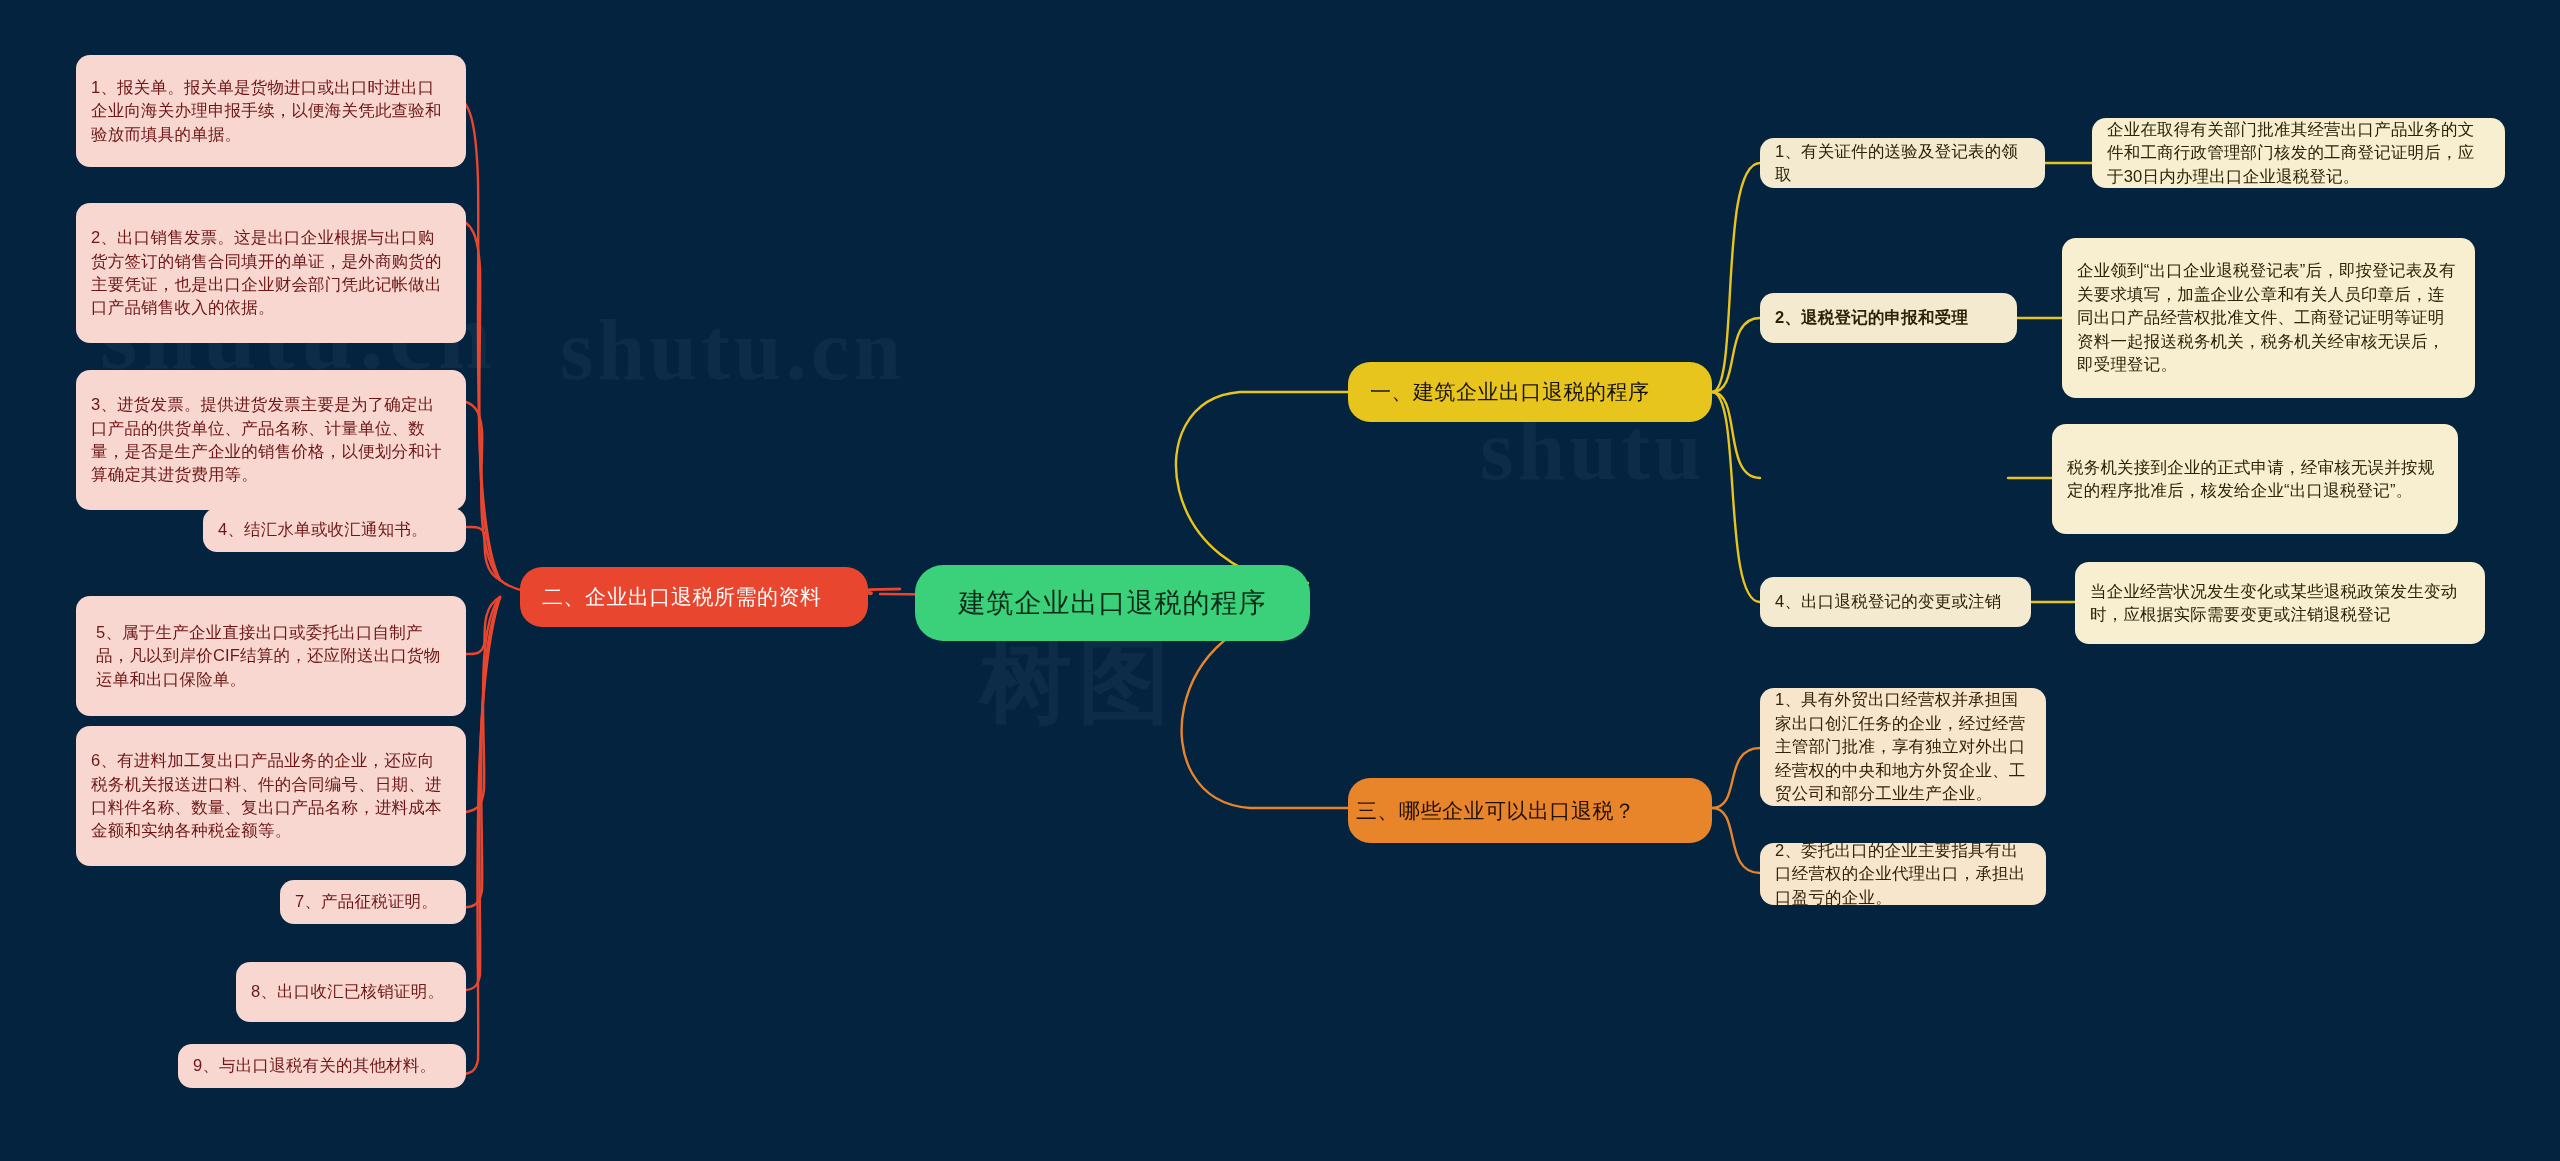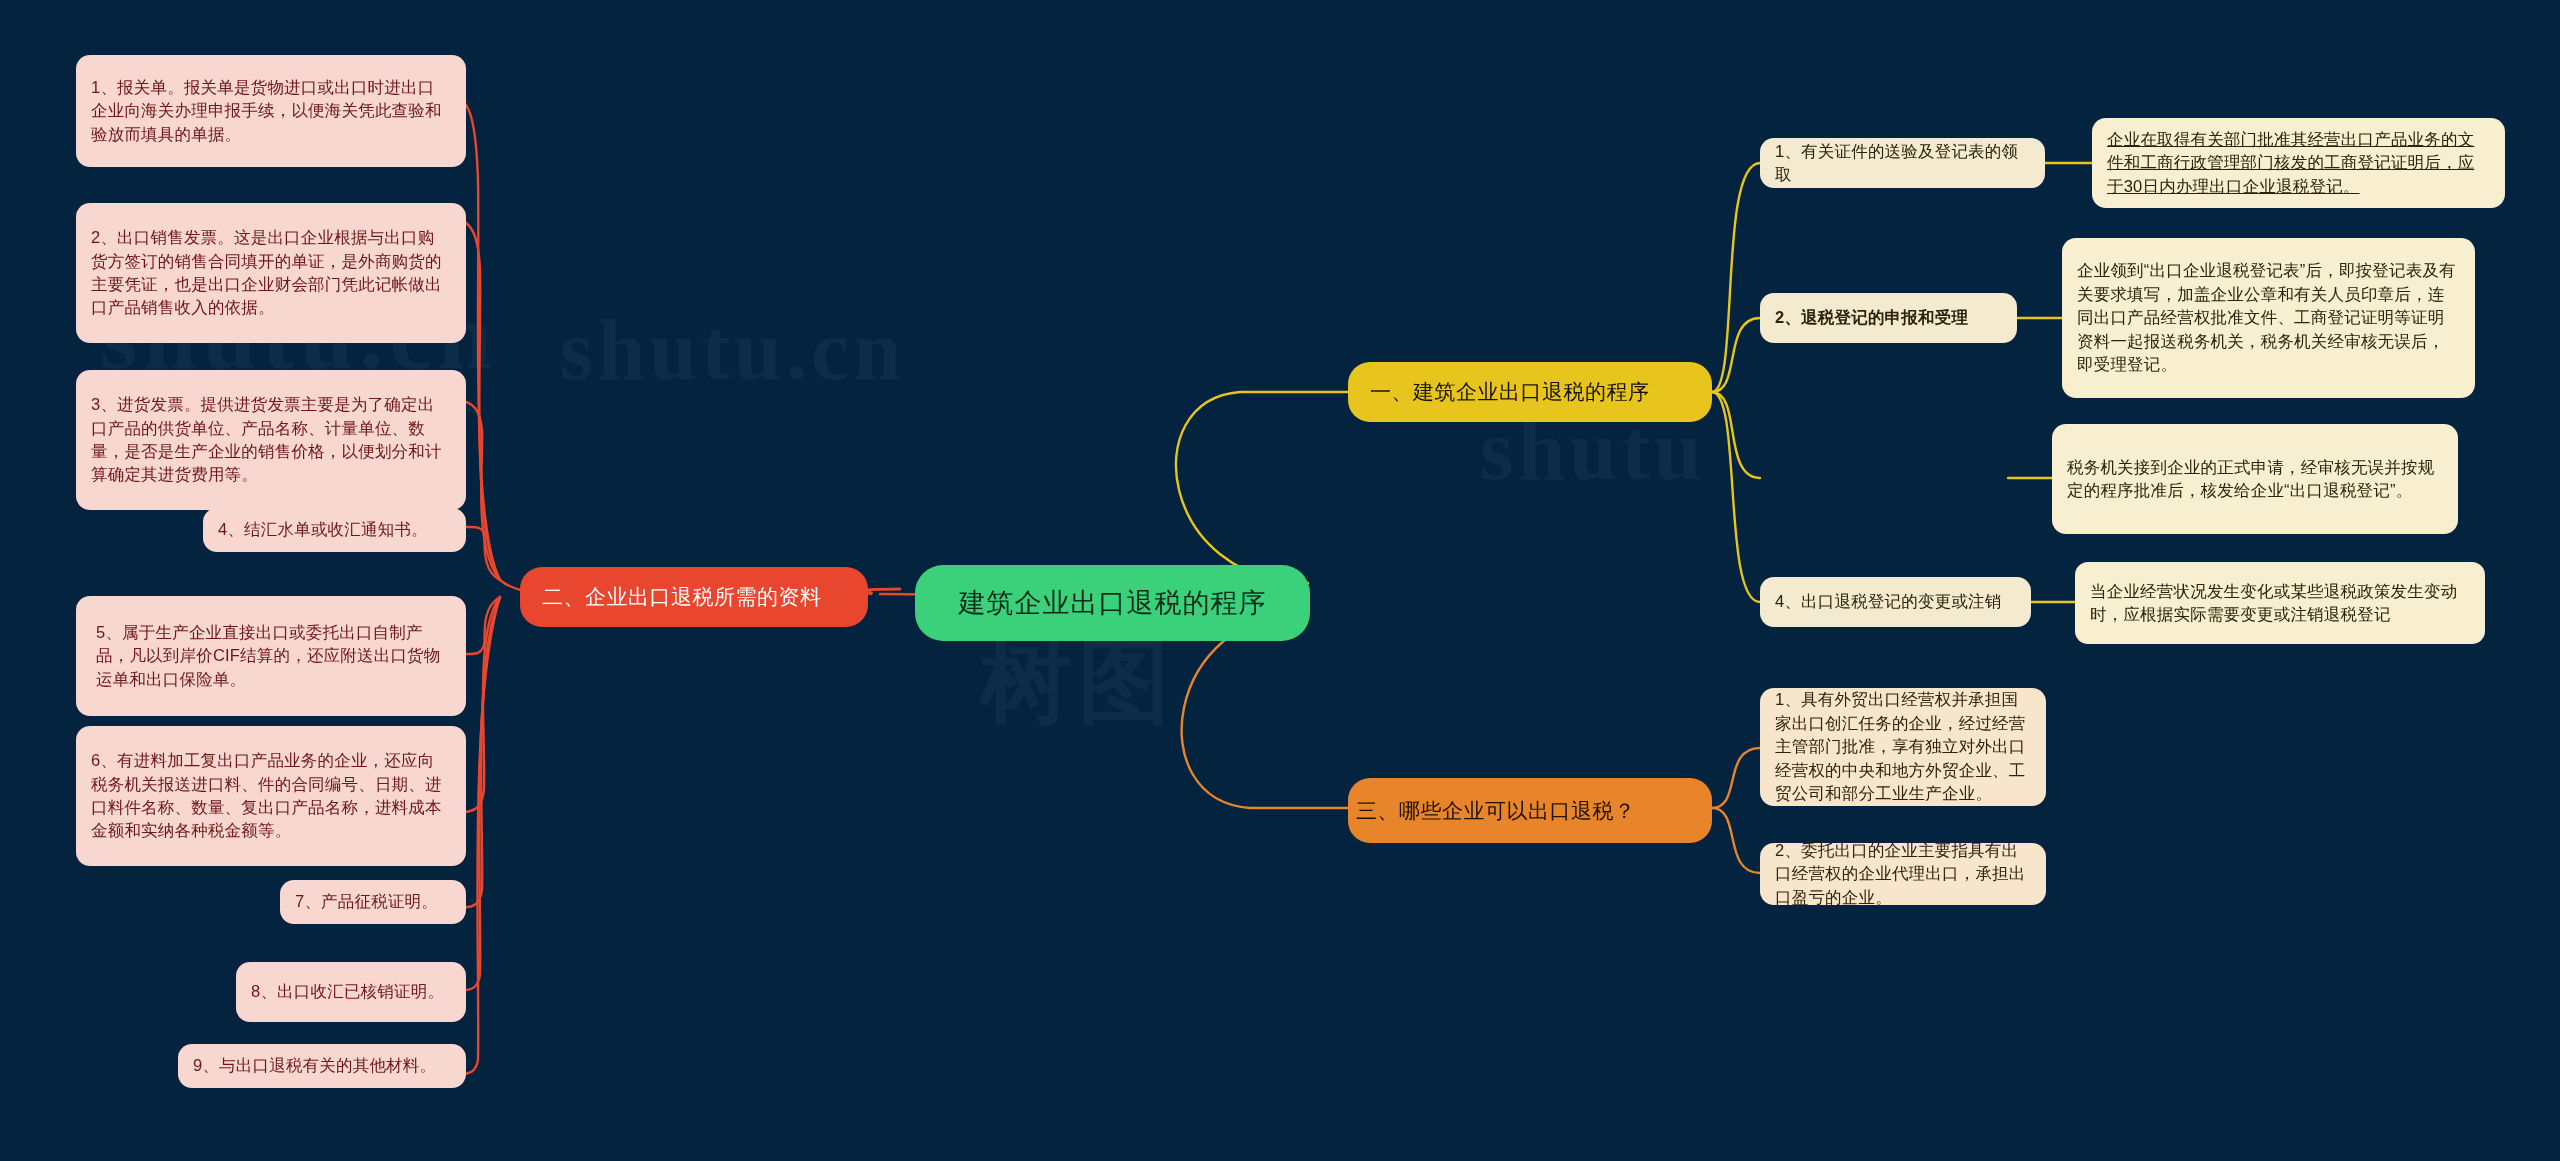--- a/index.html
+++ b/index.html
@@ -191,30 +191,30 @@
   <div class="node node-gold" style="left:1760px; top:138px; width:285px; height:50px;">
     <span>1、有关证件的送验及登记表的领取</span>
   </div>
   <div class="node node-gold" style="left:1760px; top:293px; width:257px; height:50px;font-weight:bold;">
     <span>2、退税登记的申报和受理</span>
   </div>
   <div class="node node-gold" style="left:1760px; top:577px; width:271px; height:50px;">
     <span>4、出口退税登记的变更或注销</span>
   </div>
 
-  <div class="node node-cream" style="left:2092px; top:118px; width:413px; height:90px;text-decoration:underline;">
+  <div class="node node-cream" style="left:2092px; top:118px; width:413px; height:70px;">
     <span>企业在取得有关部门批准其经营出口产品业务的文件和工商行政管理部门核发的工商登记证明后，应于30日内办理出口企业退税登记。</span>
   </div>
   <div class="node node-cream" style="left:2062px; top:238px; width:413px; height:160px;">
     <span>企业领到“出口企业退税登记表”后，即按登记表及有关要求填写，加盖企业公章和有关人员印章后，连同出口产品经营权批准文件、工商登记证明等证明资料一起报送税务机关，税务机关经审核无误后，即受理登记。</span>
   </div>
   <div class="node node-cream" style="left:2052px; top:424px; width:406px; height:110px;">
     <span>税务机关接到企业的正式申请，经审核无误并按规定的程序批准后，核发给企业“出口退税登记”。</span>
   </div>
-  <div class="node node-cream" style="left:2075px; top:562px; width:410px; height:82px;border-radius:13px;">
+  <div class="node node-cream" style="left:2075px; top:562px; width:410px; height:82px;">
     <span>当企业经营状况发生变化或某些退税政策发生变动时，应根据实际需要变更或注销退税登记</span>
   </div>
 
   <div class="node node-b2" style="left:520px; top:567px; width:348px; height:60px;">
     <span>二、企业出口退税所需的资料</span>
   </div>
 
   <div class="node node-pink" style="left:76px; top:55px; width:390px; height:112px;">
     <span>1、报关单。报关单是货物进口或出口时进出口企业向海关办理申报手续，以便海关凭此查验和验放而填具的单据。</span>
   </div>

